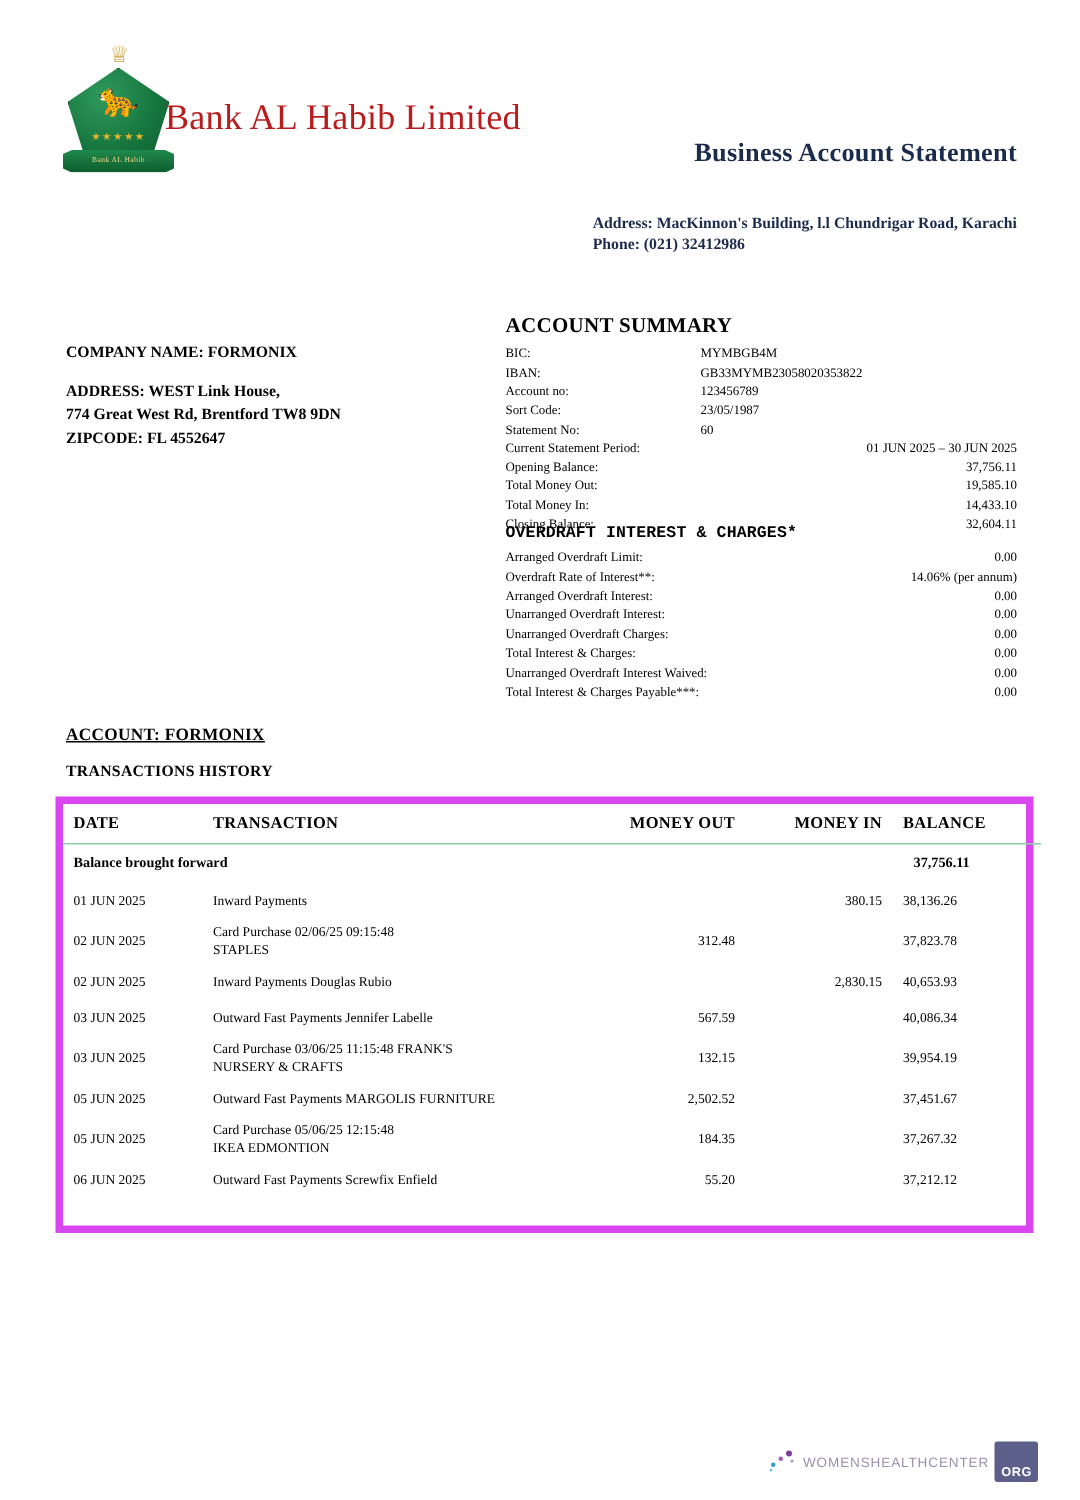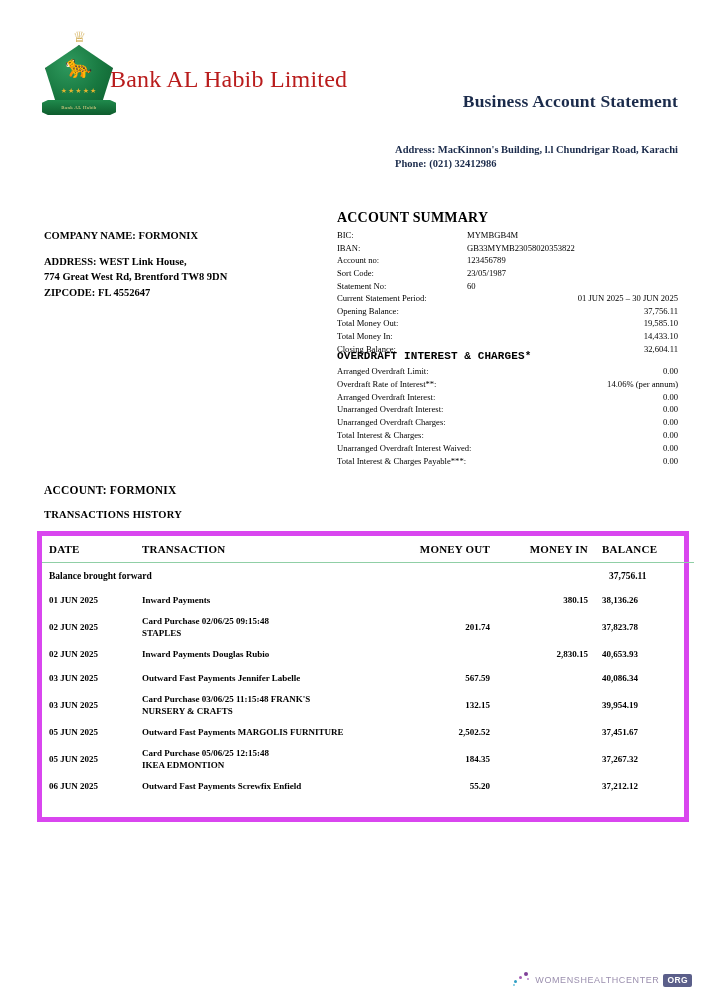--- a/index.html
+++ b/index.html
@@ -152,21 +152,21 @@
     letter-spacing: 0.1px;
     font-family: Liberation Mono, monospace;
   }
   .orow { display: flex; font-size: 8.6px; line-height: 1.49; }
   .orow .lbl { flex: 1; text-align: left; }
   .orow .val { text-align: right; white-space: nowrap; padding-left: 40px; }
 
   
   .acct-line {
     position: absolute; left: 44px; top: 484px;
-    font-size: 11.5px; font-weight: bold; letter-spacing: 0.2px;
+    font-size: 11.5px; font-weight: bold; letter-spacing: 0.2px; text-decoration: underline;
   }
   .trans-line {
     position: absolute; left: 44px; top: 509px;
     font-size: 10.5px; font-weight: bold; letter-spacing: 0.2px;
   }
 
   
   .table-wrap {
     position: absolute;
     left: 37px;
@@ -195,21 +195,20 @@
     font-weight: bold;
     height: 27px;
     padding-left: 7px;
   }
   tr.brought td.c-bal { padding-right: 8px; }
 
   tr.txrow td {
     font-size: 9px;
     height: 24px;
     line-height: 1.28;
-    font-weight: bold;
   }
   tr.txrow.two td { height: 30px; }
   tr.txrow td.c-desc { white-space: pre-line; }
   .spacer-row td { height: 18px; }
 
   
   .footer {
     position: absolute;
     right: 28px;
     bottom: 12px;
@@ -230,21 +229,21 @@
     letter-spacing: 0.6px;
     color: #9b8fae;
   }
   .forg {
     font-family: "Liberation Sans", sans-serif;
     font-size: 8.5px;
     font-weight: bold;
     letter-spacing: 0.4px;
     color: #ffffff;
     background: #5b5f8a;
-    padding: 1px 4px 2px 4px;
+    padding: 15px 4px 2px 4px;
     border-radius: 2px;
   }
 </style>
 </head>
 <body>
 
 <div class="page">
 
   <div class="header">
 
@@ -383,21 +382,21 @@
             <td class="c-date">01 JUN 2025</td>
             <td class="c-desc">Inward Payments</td>
             <td class="c-out"></td>
             <td class="c-in">380.15</td>
             <td class="c-bal">38,136.26</td>
           </tr>
           <tr class="txrow two">
             <td class="c-date">02 JUN 2025</td>
             <td class="c-desc">Card Purchase 02/06/25 09:15:48
 STAPLES</td>
-            <td class="c-out">201.74</td>
+            <td class="c-out">312.48</td>
             <td class="c-in"></td>
             <td class="c-bal">37,823.78</td>
           </tr>
           <tr class="txrow">
             <td class="c-date">02 JUN 2025</td>
             <td class="c-desc">Inward Payments Douglas Rubio</td>
             <td class="c-out"></td>
             <td class="c-in">2,830.15</td>
             <td class="c-bal">40,653.93</td>
           </tr>

